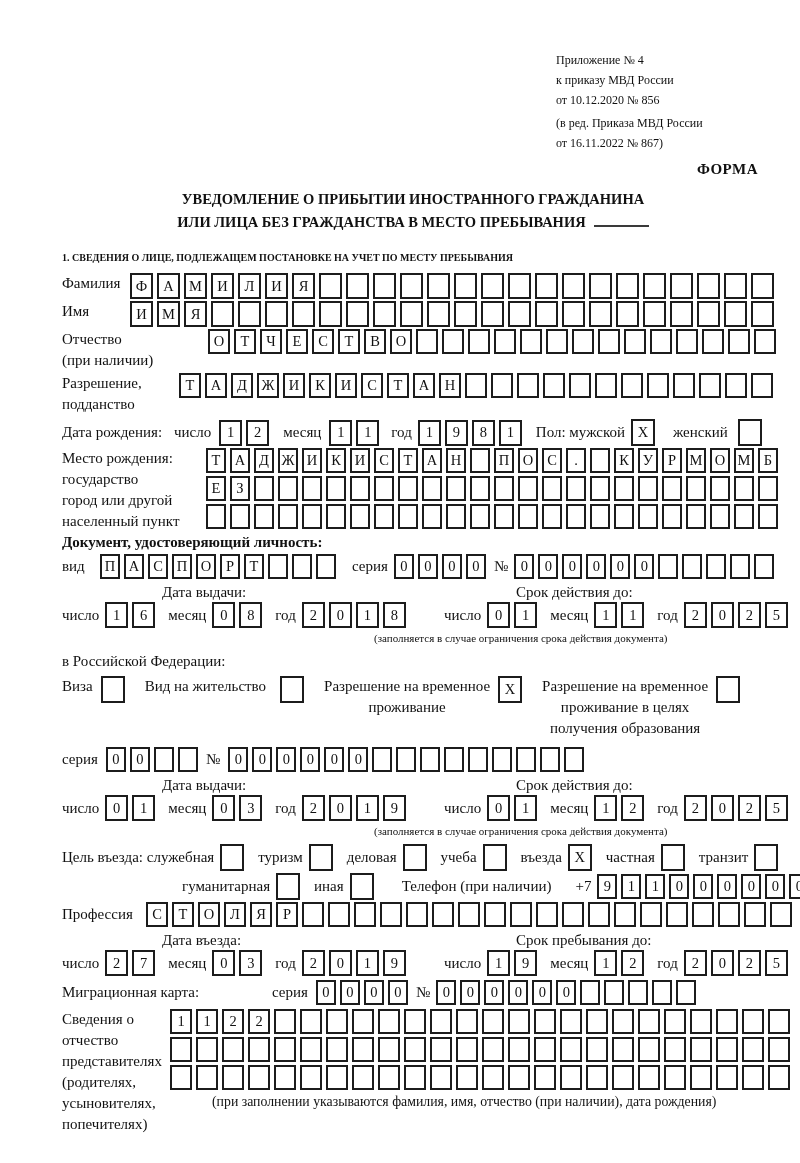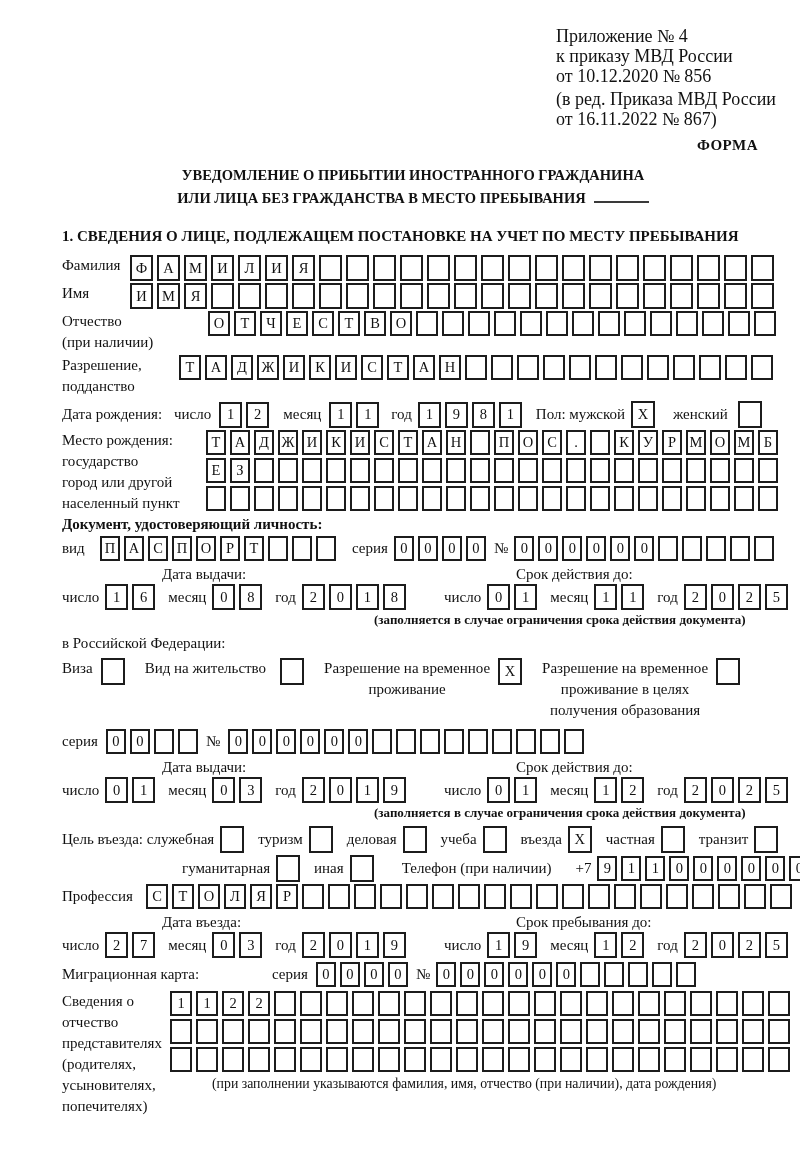--- a/index.html
+++ b/index.html
@@ -1,45 +1,45 @@
 <!DOCTYPE html>
 <html><head>
 <meta charset="utf-8">
 <style>
   * { margin:0; padding:0; box-sizing:border-box; }
   html,body { background:#fff; }
   body { width:800px; height:1163px; color:#111; font-family:"Liberation Serif", serif; overflow:hidden; }
   .page { padding:26px 6px 0 62px; width:800px; }
-  .annex { margin-left:494px; font-size:18px; line-height:20px; }
+  .annex { margin-left:494px; font-size:12px; line-height:20px;margin-top:24px; }
   .annex .grp2 { margin-top:3px; }
   .forma { text-align:right; padding-right:36px; font-weight:bold; font-size:15px; margin-top:8px; letter-spacing:.5px; }
   .title { text-align:center; font-weight:bold; font-size:14.5px; margin-top:10px; line-height:23px; margin-right:30px; }
   .title-underline { display:inline-block; width:55px; border-bottom:2px solid #3a3a3a; height:12px; margin-left:8px; }
-  .section-heading { font-weight:bold; font-size:15px; margin-top:18px; margin-bottom:10px; white-space:nowrap; }
+  .section-heading { font-weight:bold; font-size:10px; margin-top:18px; margin-bottom:10px; white-space:nowrap; }
   .row { display:flex; align-items:flex-start; margin-bottom:2px; }
   .lbl { font-size:15px; line-height:21px; flex:none; }
   .cells { display:flex; flex:none; }
   .cell { flex:none; width:23px; height:26px; border:2px solid #1c1c1c; margin-right:4px; display:flex; align-items:center; justify-content:center; font-size:14.5px; }
   .cells.sm .cell { width:20px; height:25px; }
   .cells.md .cell { width:22px; height:25px; }
   .cells.cbx .cell { width:24px; height:27px; }
   .cellstack > .cells { margin-bottom:3px; }
   .cellstack > .cells:last-child { margin-bottom:0; }
   .center-bold { text-align:left; font-weight:bold; font-size:15px; margin:2px 0 3px; }
   .dates { display:flex; margin:3px 0 4px; }
   .dc1 { width:382px; flex:none; }
   .dc2 { flex:none; }
   .dhdr { font-size:15px; line-height:20px; }
   .dc1 .dhdr { margin-left:100px; }
   .dc2 .dhdr { margin-left:72px; }
   .dg { display:flex; align-items:center; }
   .dg .t { font-size:15px; flex:none; }
   .dg .cells { margin:0 9px 0 6px; }
   .dg .cells.last { margin-right:0; }
-  .dnote { font-size:13px; line-height:18px; margin-left:-70px; white-space:nowrap; margin-top:1px;font-weight:bold; }
+  .dnote { font-size:11px; line-height:18px; margin-left:-70px; white-space:nowrap; margin-top:1px; }
   .restext { font-size:15px; line-height:21px; margin-top:4px; }
   .rvp-row { display:flex; align-items:flex-start; font-size:15px; margin:4px 0 8px; }
   .rvp-item { display:flex; align-items:flex-start; margin-right:16px; }
   .rvp-item .txt { text-align:center; line-height:21px; margin-right:8px; }
   .rvp-item .cells { margin-top:0; }
   .purpose-row { display:flex; align-items:center; font-size:15px; margin-bottom:2px; }
   .purpose-row .t { margin-right:6px; flex:none; }
   .purpose-row .cells { margin-right:10px; }
   .indent { margin-left:120px; }
   .final-note { font-size:13.8px; margin-left:150px; margin-top:4px; }

